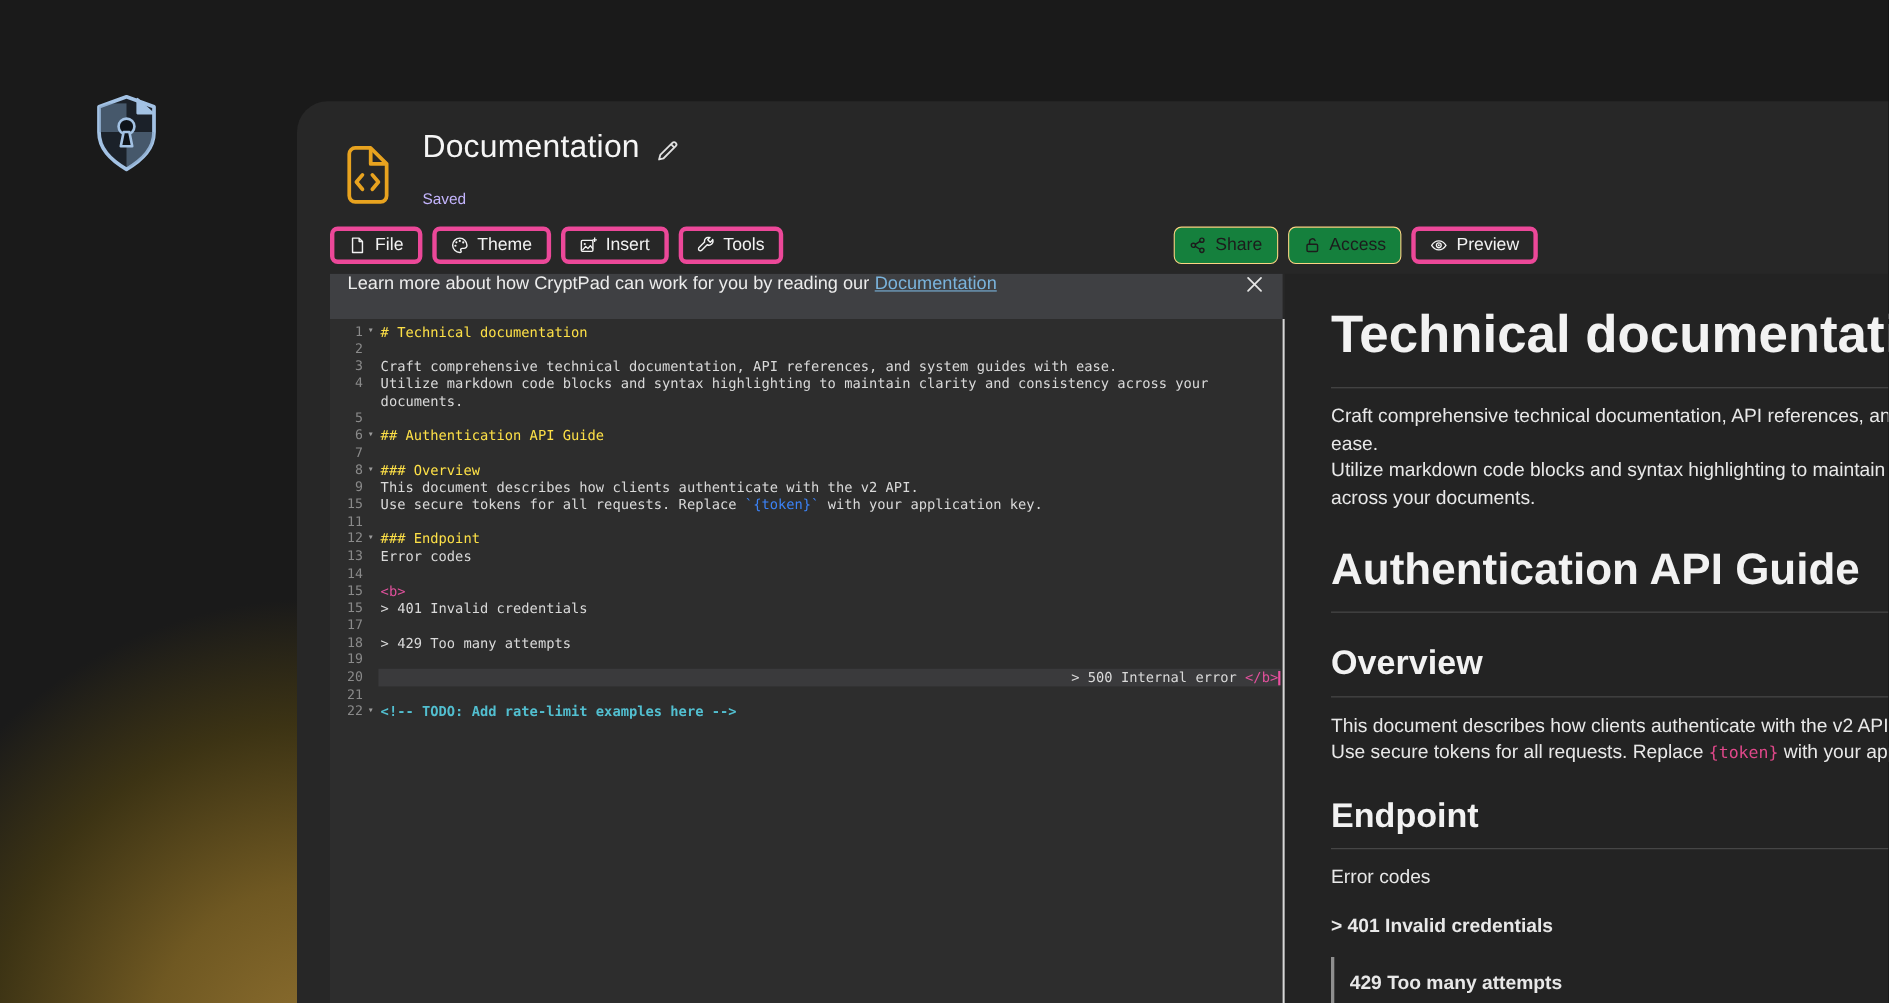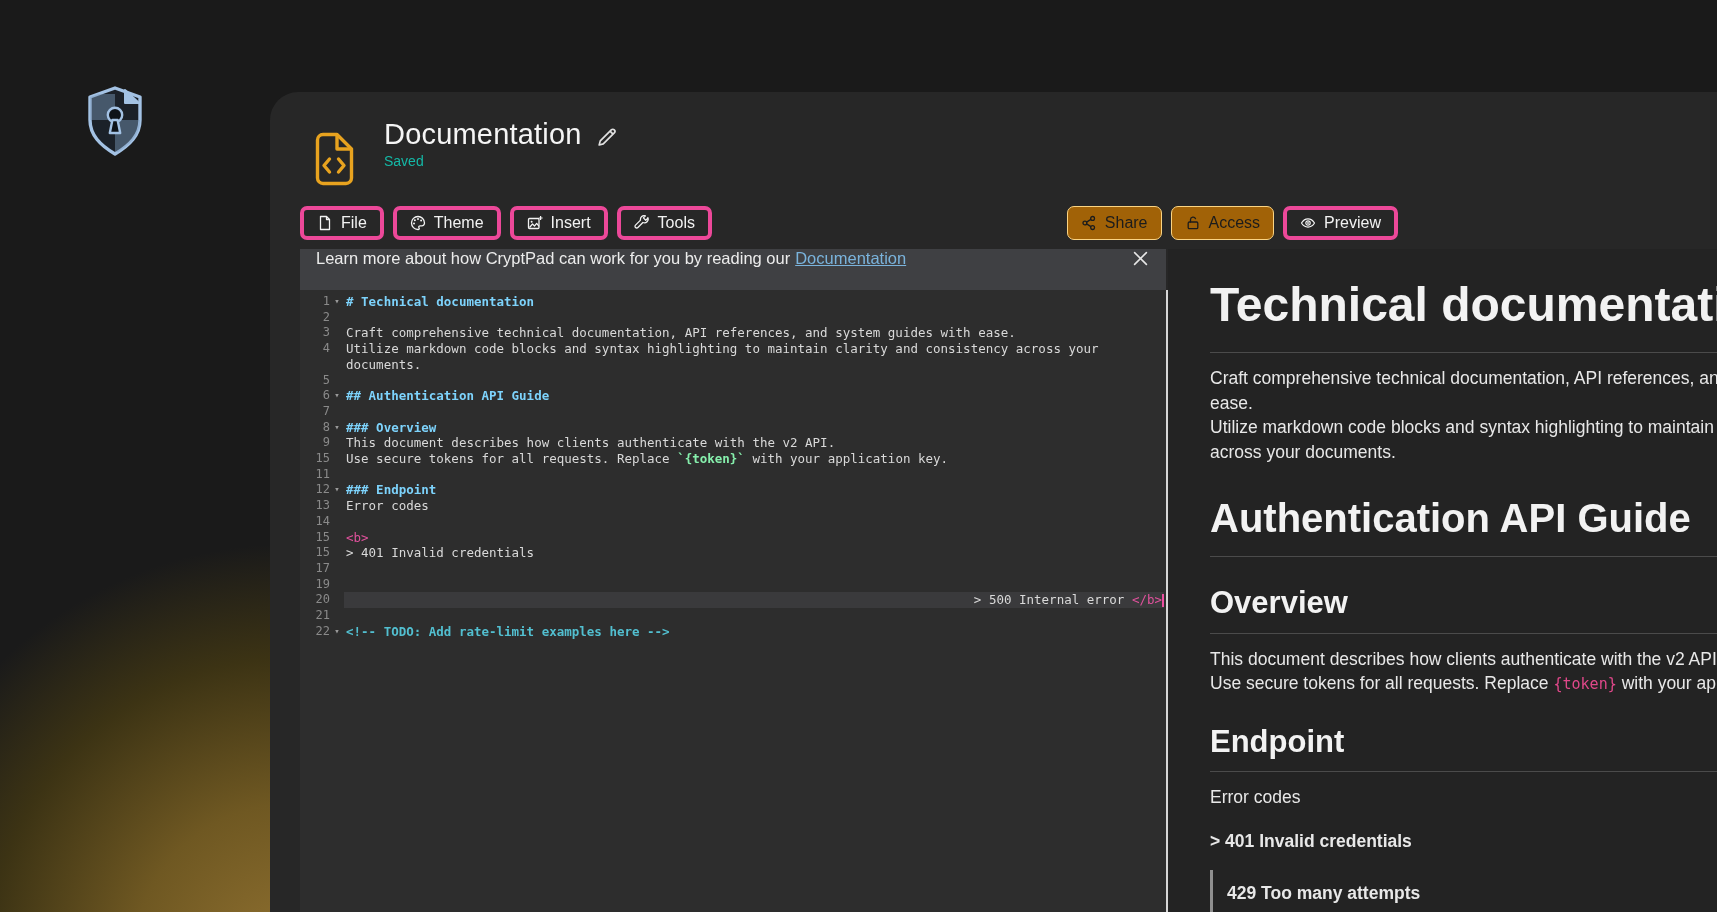--- a/index.html
+++ b/index.html
@@ -9,48 +9,48 @@
         background:radial-gradient(circle closest-side,#8f7030 0%,#6f5822 30%,#3c3314 58%,rgba(26,26,26,0) 80%);}
   .logo{position:absolute;left:84px;top:84px;width:62px;height:76px;}
   
   .panel{position:absolute;left:270px;top:92px;width:1447px;height:820px;background:#272727;
          border-top-left-radius:28px;overflow:hidden;}
   .doc-icon{position:absolute;left:44px;top:40px;width:40px;height:54px;}
   .head{position:absolute;left:114px;top:26px;}
   .title-row{display:flex;align-items:center;gap:14px;}
   .doc-title{font-size:29px;color:#f5f5f5;letter-spacing:.2px;}
   .pencil{display:inline-flex;margin-top:4px;cursor:pointer;}
-  .saved{margin-top:2px;font-size:14px;color:#14b8a6;}
+  .saved{margin-top:21px;font-size:14px;color:#c4b5fd;}
   
   .toolbar-left{position:absolute;left:30px;top:114px;display:flex;gap:9px;}
   .toolbar-right{position:absolute;top:114px;right:319px;display:flex;gap:9px;}
   .tb-btn{display:flex;align-items:center;gap:8px;height:34px;padding:0 13px;border-radius:7px;
           font-size:16px;font-family:"Liberation Sans",sans-serif;cursor:pointer;box-sizing:border-box;}
   .tb-btn.dark{background:#272727;border:4px solid #ec4899;color:#f2f2f2;}
-  .tb-btn.yellow{background:#a16207;border:1px solid #fbd483;color:#1c1c1c;}
+  .tb-btn.yellow{background:#15803d;border:1px solid #fbd483;color:#1c1c1c;}
   .ic{display:inline-flex;align-items:center;}
   
   .workspace{position:absolute;left:30px;top:157px;right:0;bottom:0;display:flex;align-items:stretch;}
   .left-col{width:866px;display:flex;flex-direction:column;}
   .banner{height:41px;background:#3f4043;display:flex;align-items:flex-start;justify-content:space-between;
           padding:0 16px 0 16px;box-sizing:border-box;}
   .banner-text{font-size:16.5px;color:#ececec;}
   .banner-link{color:#7ab3dc;text-decoration:underline;margin-left:5px;cursor:pointer;}
   .banner-close{cursor:pointer;display:inline-flex;padding:2px;}
   .editor{flex:1;background:#2d2d2d;font-family:"DejaVu Sans Mono",monospace;font-size:12.5px;
           padding-top:4px;overflow:hidden;cursor:text;}
   .line{display:flex;min-height:15.7px;line-height:15.7px;}
   .num{width:30px;text-align:right;color:#8a8a8a;flex:none;font-size:12px;}
   .fold{width:14px;flex:none;text-align:center;color:#9a9a9a;font-size:9px;line-height:15.7px;}
   .content{flex:1;max-width:818px;white-space:pre-wrap;word-break:normal;color:#d9d9d9;padding-left:2px;}
   .line.active .content{background:#3a3a3c;text-align:right;}
   .seg-plain{color:#d9d9d9;}
-  .seg-md-heading{color:#7dd3fc;font-weight:bold;}
+  .seg-md-heading{color:#fde047;font-weight:normal;}
   .seg-tag{color:#e0519c;}
-  .seg-code{color:#86efac;font-weight:bold;}
+  .seg-code{color:#3b82f6;}
   .seg-comment{color:#52bfd0;font-weight:bold;}
   .cursor{display:inline-block;width:2px;height:13px;background:#ec4fa0;vertical-align:middle;margin-left:0px;}
   .divider{width:2px;background:#d6d6d6;margin-top:41px;}
   .preview{flex:1;background:#232323;overflow:hidden;padding:10px 0 0 42px;}
   .md{width:700px;color:#e8e8e8;font-size:17.5px;line-height:1.4;}
   .md h1,.md h2,.md h3{color:#f2f2f2;font-weight:bold;margin:0;}
   .md h1{font-size:48px;margin-top:12px;padding-bottom:14px;}
   .md h2{font-size:40px;margin-top:26px;padding-bottom:10px;}
   .md h3{font-size:31px;margin-top:24px;padding-bottom:8px;}
   .md .rule{border-bottom:1px solid #4b4b4b;}
@@ -276,20 +276,25 @@
                 <span class="num">15</span>
                 <span class="fold"></span>
                 <span class="content"><span class="seg-plain">&gt; 401 Invalid credentials</span></span>
               </div>
               <div class="line">
                 <span class="num">17</span>
                 <span class="fold"></span>
                 <span class="content"></span>
               </div>
               <div class="line">
+                <span class="num">18</span>
+                <span class="fold"></span>
+                <span class="content"><span class="seg-plain">&gt; 429 Too many attempts</span></span>
+              </div>
+              <div class="line">
                 <span class="num">19</span>
                 <span class="fold"></span>
                 <span class="content"></span>
               </div>
               <div class="line active">
                 <span class="num">20</span>
                 <span class="fold"></span>
                 <span class="content"><span class="seg-plain">&gt; 500 Internal error </span><span class="seg-tag">&lt;/b&gt;</span><span class="cursor"></span></span>
               </div>
               <div class="line">

